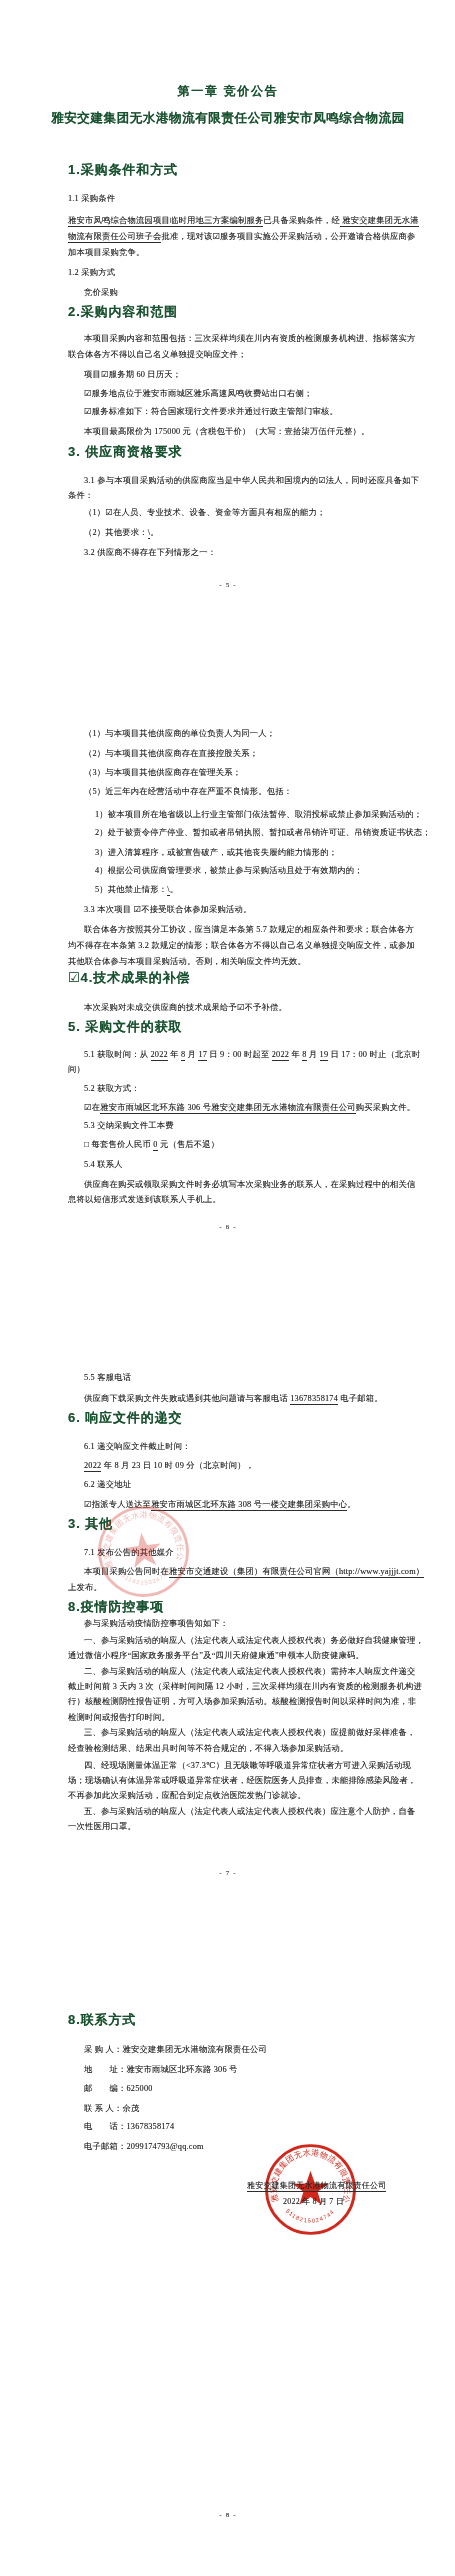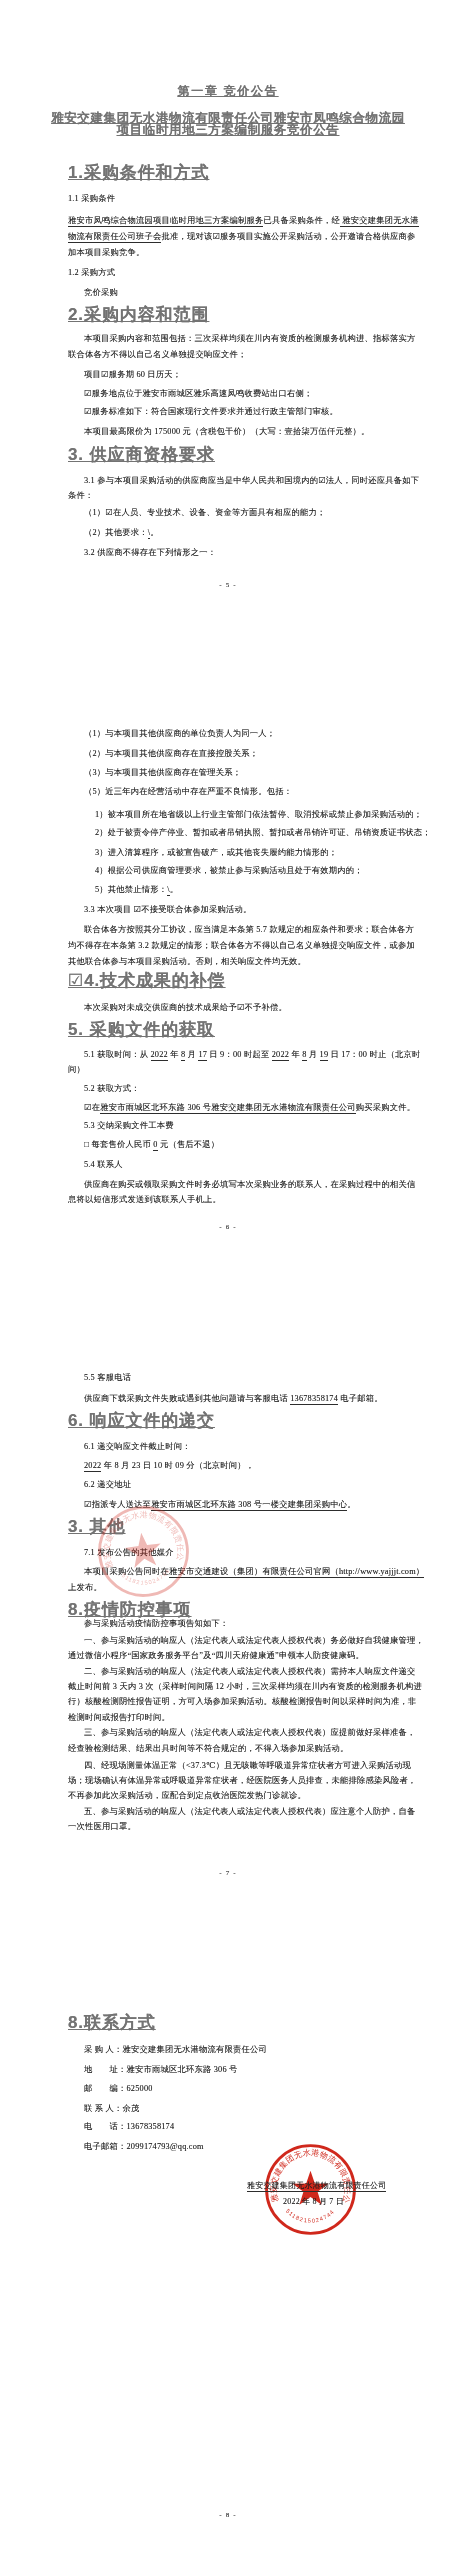--- a/index.html
+++ b/index.html
@@ -1,39 +1,38 @@
 <!DOCTYPE html>
 <html style="font-size:9px"><head>
 <meta charset="utf-8">
 <style>
   html,body{margin:0;padding:0;background:#ffffff;}
   #page{position:relative;width:456px;height:2576px;background:#ffffff;overflow:hidden;}
   .t{position:absolute;font-family:"Liberation Serif","DejaVu Serif",serif;font-size:8.3px;
      color:#242424;letter-spacing:0.2px;white-space:nowrap;line-height:1.25;
      text-shadow:0 0 0.2px rgba(20,20,20,.45);}
-  .hs{font-family:"Liberation Sans","DejaVu Sans",sans-serif;font-weight:700;color:#737373;text-decoration:underline;}
+  .hs{font-family:"Liberation Sans","DejaVu Sans",sans-serif;font-weight:700;color:#14532d;}
   .h-chapter{font-size:12px;letter-spacing:1.7px;}
   .h-title{font-size:12.5px;letter-spacing:0.6px;}
-  .h-sec{font-size:17px;letter-spacing:0.9px;}
+  .h-sec{font-size:13px;letter-spacing:0.9px;}
   .center{left:0;width:456px;text-align:center;}
   .u{border-bottom:0.6px solid #2d2d2d;padding-bottom:0.6px;}
   .pg{font-size:7.1px;color:#3a3a3a;letter-spacing:1.1px;}
   .stamp{position:absolute;color:#d0281c;}
   .stamp svg{display:block;}
   .faint{opacity:.32;transform:rotate(-7deg);}
   .sig{font-size:8px;}
 </style>
 </head>
 <body>
 
 <div id="page">
 
   <div class="t hs h-chapter center" style="top:84px">第一章 竞价公告</div>
   <div class="t hs h-title center" style="top:111px">雅安交建集团无水港物流有限责任公司雅安市凤鸣综合物流园</div>
-  <div class="t hs h-title center" style="top:123px">项目临时用地三方案编制服务竞价公告</div>
 
   <div class="t hs h-sec" style="top:162px;left:68px">1.采购条件和方式</div>
   <div class="t" style="top:194px;left:68px">1.1 采购条件</div>
   <div class="t" style="top:216px;left:68px"><span class="u">雅安市凤鸣综合物流园项目临时用地三方案编制服务</span><span>已具备采购条件，经</span><span class="u"> 雅安交建集团无水港</span></div>
   <div class="t" style="top:232px;left:68px"><span class="u">物流有限责任公司班子会</span><span>批准，现对该☑服务项目实施公开采购活动，公开邀请合格供应商参</span></div>
   <div class="t" style="top:248px;left:68px">加本项目采购竞争。</div>
   <div class="t" style="top:268px;left:68px">1.2 采购方式</div>
   <div class="t" style="top:288px;left:84px">竞价采购</div>
 
   <div class="t hs h-sec" style="top:304px;left:68px">2.采购内容和范围</div>

